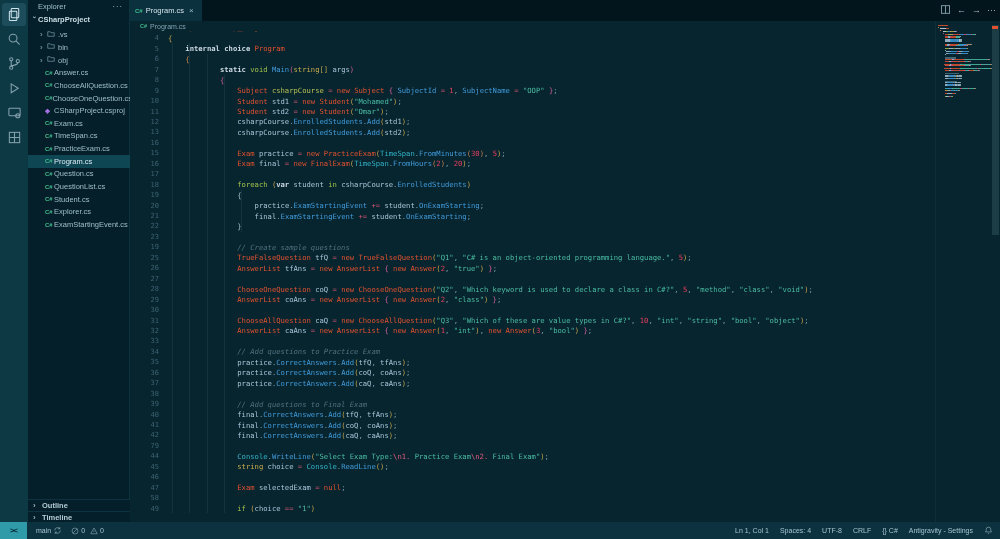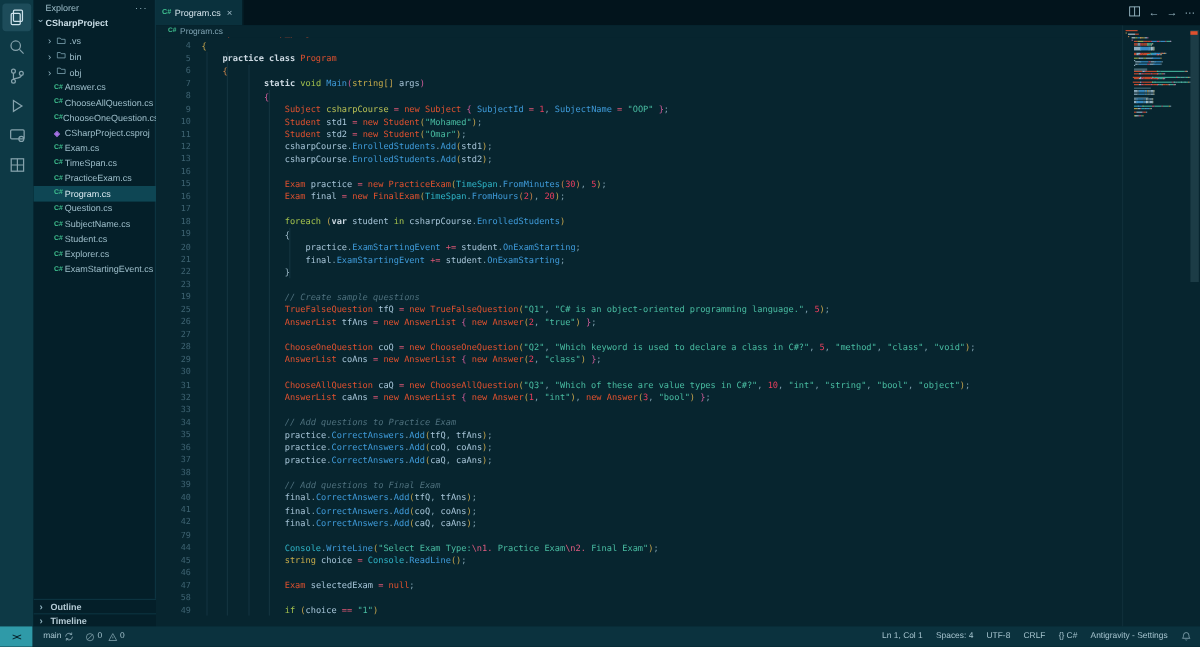--- a/index.html
+++ b/index.html
@@ -176,21 +176,21 @@
         <div class="sb-item sel" style="top: 155px;">
           <span class="ic-cs">C#</span>
           <span>Program.cs</span>
         </div>
         <div class="sb-item" style="top: 167.65px;">
           <span class="ic-cs">C#</span>
           <span>Question.cs</span>
         </div>
         <div class="sb-item" style="top: 180.3px;">
           <span class="ic-cs">C#</span>
-          <span>SubjectName.cs</span>
+          <span>QuestionList.cs</span>
         </div>
         <div class="sb-item" style="top: 192.95px;">
           <span class="ic-cs">C#</span>
           <span>Student.cs</span>
         </div>
         <div class="sb-item" style="top: 205.6px;">
           <span class="ic-cs">C#</span>
           <span>Explorer.cs</span>
         </div>
         <div class="sb-item" style="top: 218.25px;">
@@ -234,21 +234,21 @@
 
   <div class="code-view">
     <div class="guide" style="left:42px; top:12px; height:470px;"></div>
     <div class="guide" style="left:59.3px; top:12px; height:470px;"></div>
     <div class="guide" style="left:76.6px; top:23px; height:459px;"></div>
     <div class="guide" style="left:93.9px; top:44px; height:438px;"></div>
     <div class="guide" style="left:111.2px; top:159px; height:42px;"></div>
     <div class="code-lines" id="codeLines">
         <div class="line" style="top: 0px;"><span class="ln">3</span><span class="code" style="padding-left: 0px;"><span style="color: rgb(224, 81, 47);">namespace csharp_project</span></span></div>
         <div class="line" style="top: 10.45px;"><span class="ln">4</span><span class="code" style="padding-left: 0px;"><span style="color: rgb(197, 164, 77);">{</span></span></div>
-        <div class="line" style="top: 20.9px;"><span class="ln">5</span><span class="code" style="padding-left: 17.32px;"><span style="color: rgb(204, 217, 226); font-weight: bold;">practice class </span><span style="color: rgb(224, 81, 47);">Program</span></span></div>
+        <div class="line" style="top: 20.9px;"><span class="ln">5</span><span class="code" style="padding-left: 17.32px;"><span style="color: rgb(204, 217, 226); font-weight: bold;">internal choice </span><span style="color: rgb(224, 81, 47);">Program</span></span></div>
         <div class="line" style="top: 31.35px;"><span class="ln">6</span><span class="code" style="padding-left: 17.32px;"><span style="color: rgb(201, 131, 75);">{</span></span></div>
         <div class="line" style="top: 41.8px;"><span class="ln">7</span><span class="code" style="padding-left: 51.96px;"><span style="color: rgb(204, 217, 226); font-weight: bold;">static </span><span style="color: rgb(164, 194, 77);">void </span><span style="color: rgb(63, 155, 218);">Main</span><span style="color: rgb(208, 93, 154);">(</span><span style="color: rgb(201, 173, 75);">string</span><span style="color: rgb(197, 164, 77);">[] </span><span style="color: rgb(167, 197, 216);">args</span><span style="color: rgb(208, 93, 154);">)</span></span></div>
         <div class="line" style="top: 52.25px;"><span class="ln">8</span><span class="code" style="padding-left: 51.96px;"><span style="color: rgb(208, 93, 154);">{</span></span></div>
         <div class="line" style="top: 62.7px;"><span class="ln">9</span><span class="code" style="padding-left: 69.28px;"><span style="color: rgb(224, 81, 47);">Subject </span><span style="color: rgb(185, 192, 85);">csharpCourse</span><span style="color: rgb(220, 86, 116);"> = </span><span style="color: rgb(224, 81, 47);">new </span><span style="color: rgb(224, 81, 47);">Subject </span><span style="color: rgb(208, 93, 154);">{ </span><span style="color: rgb(63, 155, 218);">SubjectId</span><span style="color: rgb(220, 86, 116);"> = </span><span style="color: rgb(231, 63, 94);">1</span><span style="color: rgb(127, 160, 175);">, </span><span style="color: rgb(63, 155, 218);">SubjectName</span><span style="color: rgb(220, 86, 116);"> = </span><span style="color: rgb(73, 189, 162);">"OOP"</span><span style="color: rgb(208, 93, 154);"> }</span><span style="color: rgb(127, 160, 175);">;</span></span></div>
         <div class="line" style="top: 73.15px;"><span class="ln">10</span><span class="code" style="padding-left: 69.28px;"><span style="color: rgb(224, 81, 47);">Student </span><span style="color: rgb(167, 197, 216);">std1</span><span style="color: rgb(220, 86, 116);"> = </span><span style="color: rgb(224, 81, 47);">new </span><span style="color: rgb(224, 81, 47);">Student</span><span style="color: rgb(197, 164, 77);">(</span><span style="color: rgb(73, 189, 162);">"Mohamed"</span><span style="color: rgb(197, 164, 77);">)</span><span style="color: rgb(127, 160, 175);">;</span></span></div>
         <div class="line" style="top: 83.6px;"><span class="ln">11</span><span class="code" style="padding-left: 69.28px;"><span style="color: rgb(224, 81, 47);">Student </span><span style="color: rgb(167, 197, 216);">std2</span><span style="color: rgb(220, 86, 116);"> = </span><span style="color: rgb(224, 81, 47);">new </span><span style="color: rgb(224, 81, 47);">Student</span><span style="color: rgb(197, 164, 77);">(</span><span style="color: rgb(73, 189, 162);">"Omar"</span><span style="color: rgb(197, 164, 77);">)</span><span style="color: rgb(127, 160, 175);">;</span></span></div>
         <div class="line" style="top: 94.05px;"><span class="ln">12</span><span class="code" style="padding-left: 69.28px;"><span style="color: rgb(167, 197, 216);">csharpCourse</span><span style="color: rgb(127, 160, 175);">.</span><span style="color: rgb(63, 155, 218);">EnrolledStudents</span><span style="color: rgb(127, 160, 175);">.</span><span style="color: rgb(63, 155, 218);">Add</span><span style="color: rgb(197, 164, 77);">(</span><span style="color: rgb(167, 197, 216);">std1</span><span style="color: rgb(197, 164, 77);">)</span><span style="color: rgb(127, 160, 175);">;</span></span></div>
         <div class="line" style="top: 104.5px;"><span class="ln">13</span><span class="code" style="padding-left: 69.28px;"><span style="color: rgb(167, 197, 216);">csharpCourse</span><span style="color: rgb(127, 160, 175);">.</span><span style="color: rgb(63, 155, 218);">EnrolledStudents</span><span style="color: rgb(127, 160, 175);">.</span><span style="color: rgb(63, 155, 218);">Add</span><span style="color: rgb(197, 164, 77);">(</span><span style="color: rgb(167, 197, 216);">std2</span><span style="color: rgb(197, 164, 77);">)</span><span style="color: rgb(127, 160, 175);">;</span></span></div>
         <div class="line" style="top: 114.95px;"><span class="ln">16</span><span class="code" style="padding-left: 0px;"></span></div>
         <div class="line" style="top: 125.4px;"><span class="ln">15</span><span class="code" style="padding-left: 69.28px;"><span style="color: rgb(224, 81, 47);">Exam </span><span style="color: rgb(167, 197, 216);">practice</span><span style="color: rgb(220, 86, 116);"> = </span><span style="color: rgb(224, 81, 47);">new </span><span style="color: rgb(224, 81, 47);">PracticeExam</span><span style="color: rgb(197, 164, 77);">(</span><span style="color: rgb(47, 179, 198);">TimeSpan</span><span style="color: rgb(127, 160, 175);">.</span><span style="color: rgb(63, 155, 218);">FromMinutes</span><span style="color: rgb(201, 131, 75);">(</span><span style="color: rgb(231, 63, 94);">30</span><span style="color: rgb(201, 131, 75);">)</span><span style="color: rgb(127, 160, 175);">, </span><span style="color: rgb(231, 63, 94);">5</span><span style="color: rgb(197, 164, 77);">)</span><span style="color: rgb(127, 160, 175);">;</span></span></div>

